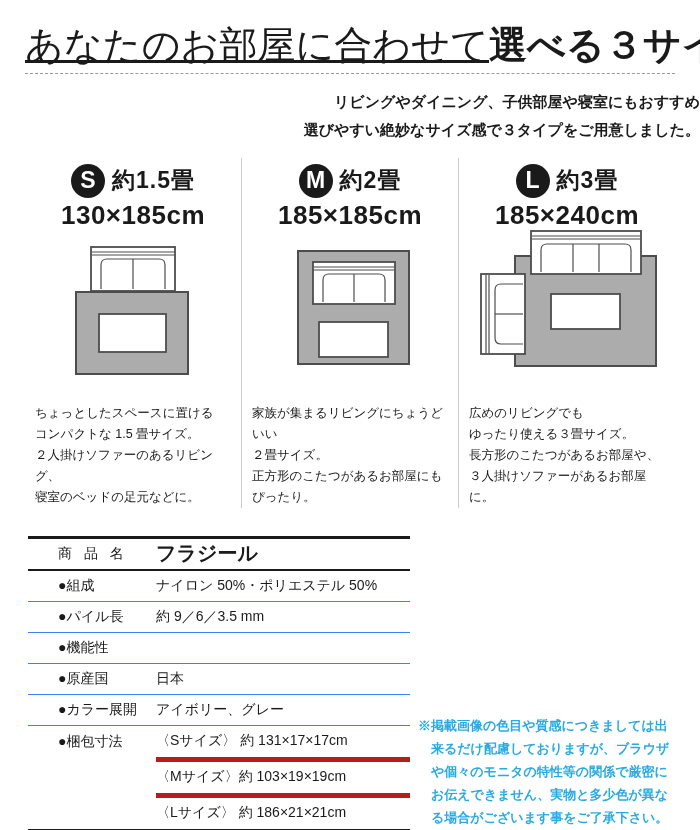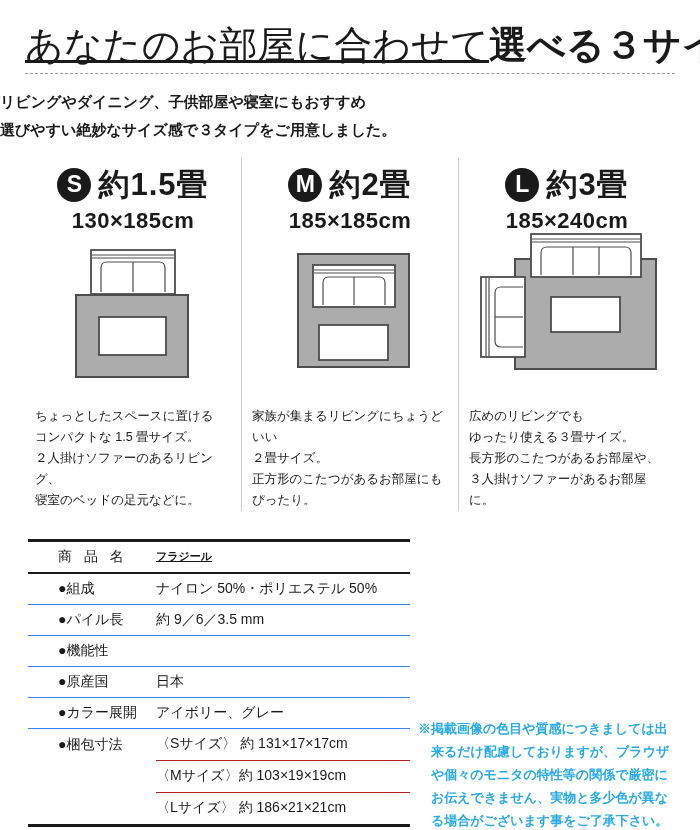--- a/index.html
+++ b/index.html
@@ -22,21 +22,21 @@
     line-height: 1.12;
     border-bottom: 1px dashed #9a9a9a;
     padding-bottom: 6px;
     white-space: nowrap;
     letter-spacing: 0;
   }
   .title .t-normal { font-weight: 500; text-decoration: underline; }
   .title .t-bold   { font-weight: 900; }
   .subtitle {
     margin: 14px 0 0;
-    text-align: left;
+    text-align: right;
     font-size: 15px;
     font-weight: 600;
     line-height: 28px;
     white-space: pre-line;
   }
   
   .cols {
     display: flex;
     margin: 14px 25px 0;
   }
@@ -59,28 +59,28 @@
     background: var(--ink, #1a1a1a);
     color: #ffffff;
     font-weight: 700;
     font-size: 23px;
     display: flex;
     align-items: center;
     justify-content: center;
     flex: 0 0 auto;
   }
   .tatami {
-    font-size: 31px;
+    font-size: 23px;
     font-weight: 900;
     letter-spacing: 1px;
     white-space: nowrap;
   }
   .dims {
     text-align: center;
-    font-size: 22px;
+    font-size: 26px;
     font-weight: 700;
     letter-spacing: 0.5px;
     margin-top: 2px;
     white-space: nowrap;
   }
   .diagram {
     position: relative;
     height: 152px;
     margin-top: 8px;
   }
@@ -115,27 +115,27 @@
     display: flex;
     align-items: center;
     min-height: 30px;
     padding-left: 30px;
     border-bottom: 1px solid #3b82f6;
   }
   .row .lbl { width: 98px; flex: 0 0 auto; }
   .row .val { flex: 1 1 auto; }
   .row.name { border-bottom: 2.5px solid var(--ink, #1a1a1a); }
   .row.name .lbl { letter-spacing: 4px; }
-  .row.name .val { font-weight: 700; font-size: 11px; text-decoration: underline; }
+  .row.name .val { font-weight: 700; font-size: 20px; }
   .row.pack { align-items: flex-start; border-bottom: none; }
   .row.pack .lbl { padding-top: 7px; }
   .pack-values { flex: 1 1 auto; }
   .pack-values > div {
     padding: 6.5px 0;
-    border-bottom: 1px solid #b91c1c;
+    border-bottom: 5px solid #b91c1c;
   }
   .pack-values > div:last-child { border-bottom: none; }
   .note {
     width: 277px;
     margin: 178px 0 0 8px;
     color: var(--note-blue, #29abe2);
     font-size: 13px;
     font-weight: 700;
     line-height: 23px;
     padding-left: 1em;

